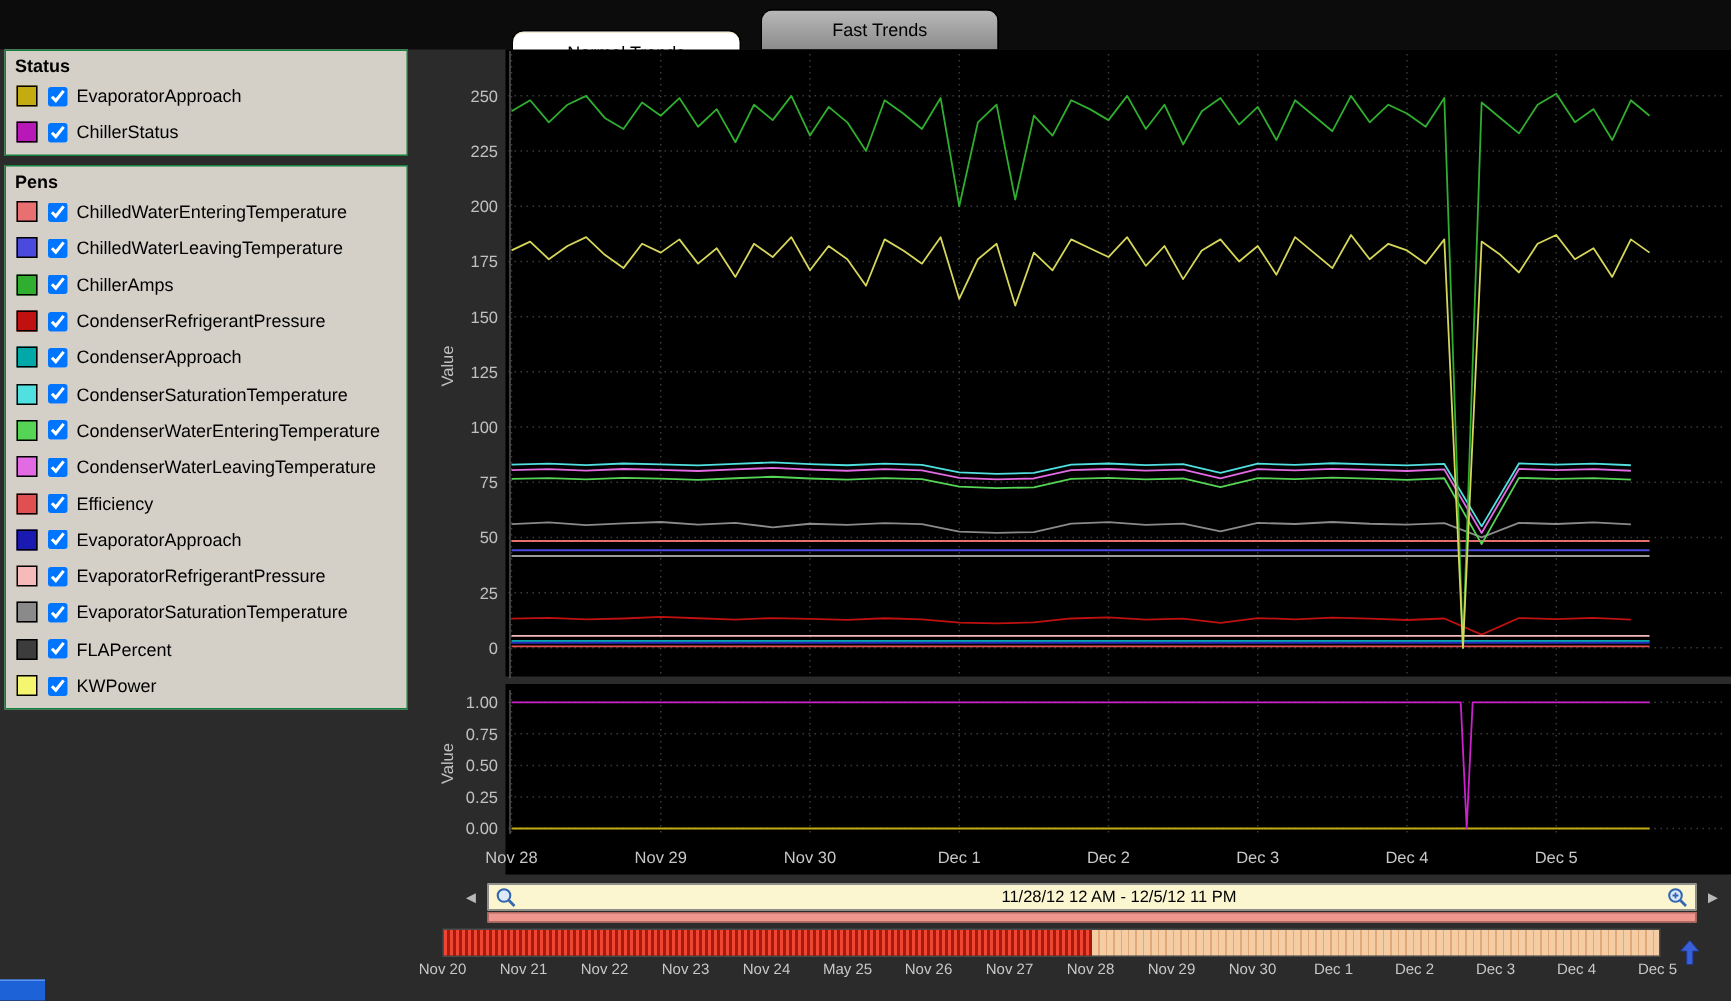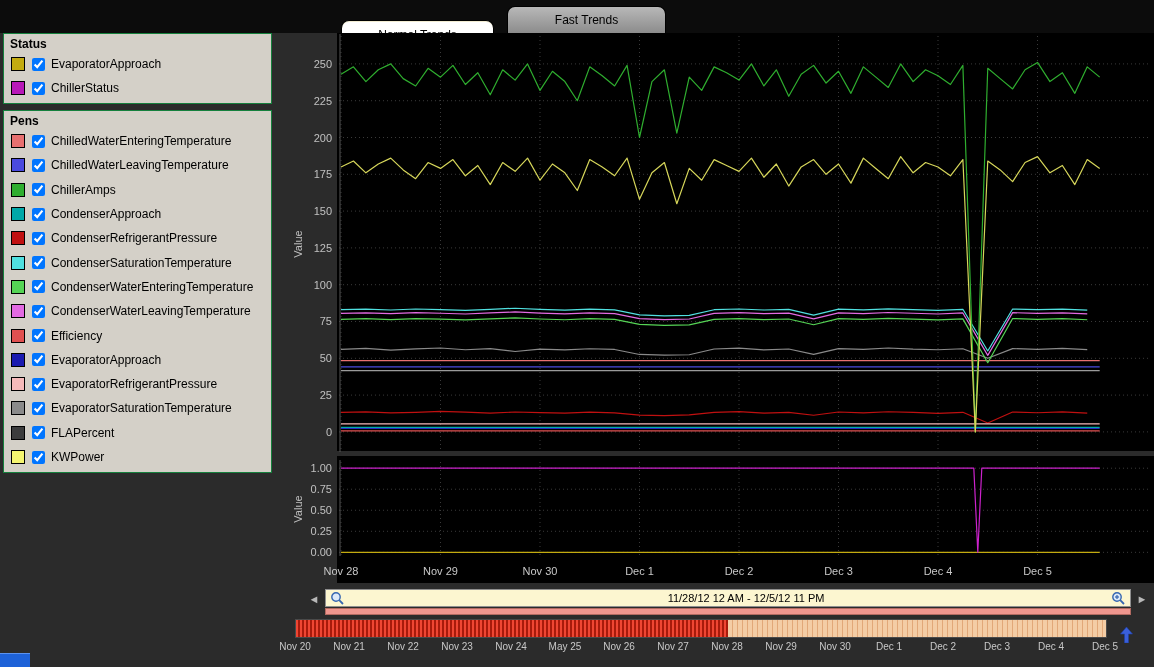--- a/index.html
+++ b/index.html
@@ -84,28 +84,28 @@
           <span class="swatch" style="background: rgb(74, 74, 222);"></span>
           <input type="checkbox" checked="" style="">
           <span class="pen-label">ChilledWaterLeavingTemperature</span>
         </div>
         <div class="pen-row">
           <span class="swatch" style="background: rgb(47, 174, 47);"></span>
           <input type="checkbox" checked="" style="">
           <span class="pen-label">ChillerAmps</span>
         </div>
         <div class="pen-row">
+          <span class="swatch" style="background: rgb(192, 16, 16);"></span>
+          <input type="checkbox" checked="" style="">
+          <span class="pen-label">CondenserRefrigerantPressure</span>
+        </div>
+        <div class="pen-row">
           <span class="swatch" style="background: rgb(0, 168, 168);"></span>
           <input type="checkbox" checked="" style="">
           <span class="pen-label">CondenserApproach</span>
-        </div>
-        <div class="pen-row">
-          <span class="swatch" style="background: rgb(192, 16, 16);"></span>
-          <input type="checkbox" checked="" style="">
-          <span class="pen-label">CondenserRefrigerantPressure</span>
         </div>
         <div class="pen-row">
           <span class="swatch" style="background: rgb(80, 224, 224);"></span>
           <input type="checkbox" checked="" style="">
           <span class="pen-label">CondenserSaturationTemperature</span>
         </div>
         <div class="pen-row">
           <span class="swatch" style="background: rgb(85, 212, 85);"></span>
           <input type="checkbox" checked="" style="">
           <span class="pen-label">CondenserWaterEnteringTemperature</span>

